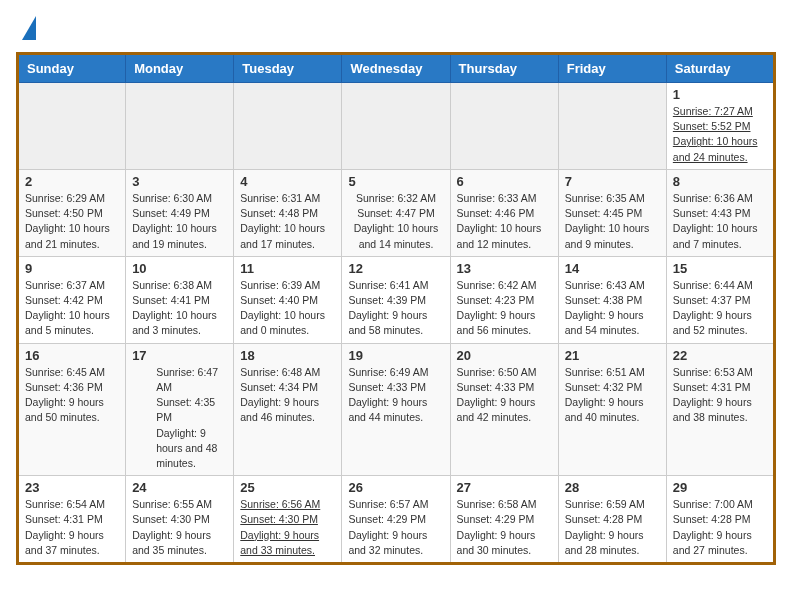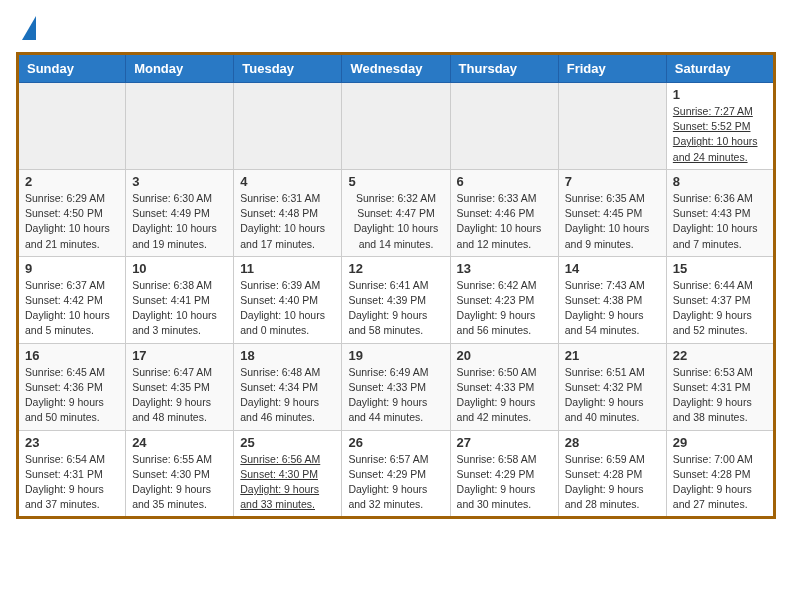--- a/index.html
+++ b/index.html
@@ -208,41 +208,41 @@
 Daylight: 9 hours and 58 minutes.</div>
         </td>
         <td>
           <span class="day-number">13</span>
           <div class="day-info" style="white-space: pre-line;">Sunrise: 6:42 AM
 Sunset: 4:23 PM
 Daylight: 9 hours and 56 minutes.</div>
         </td>
         <td>
           <span class="day-number">14</span>
-          <div class="day-info" style="white-space: pre-line;">Sunrise: 7:43 AM
+          <div class="day-info" style="white-space: pre-line;">Sunrise: 6:43 AM
 Sunset: 4:38 PM
 Daylight: 9 hours and 54 minutes.</div>
         </td>
         <td>
           <span class="day-number">15</span>
           <div class="day-info" style="white-space: pre-line;">Sunrise: 6:44 AM
 Sunset: 4:37 PM
 Daylight: 9 hours and 52 minutes.</div>
         </td>
       </tr>
       <tr>
         <td>
           <span class="day-number">16</span>
           <div class="day-info" style="white-space: pre-line;">Sunrise: 6:45 AM
 Sunset: 4:36 PM
 Daylight: 9 hours and 50 minutes.</div>
         </td>
         <td>
           <span class="day-number">17</span>
-          <div class="day-info" style="white-space: pre-line;">Sunrise: 6:47 AM
+          <div class="day-info" style="white-space: pre-line; margin-left: 24px;">Sunrise: 6:47 AM
 Sunset: 4:35 PM
 Daylight: 9 hours and 48 minutes.</div>
         </td>
         <td>
           <span class="day-number">18</span>
           <div class="day-info" style="white-space: pre-line;">Sunrise: 6:48 AM
 Sunset: 4:34 PM
 Daylight: 9 hours and 46 minutes.</div>
         </td>
         <td>

